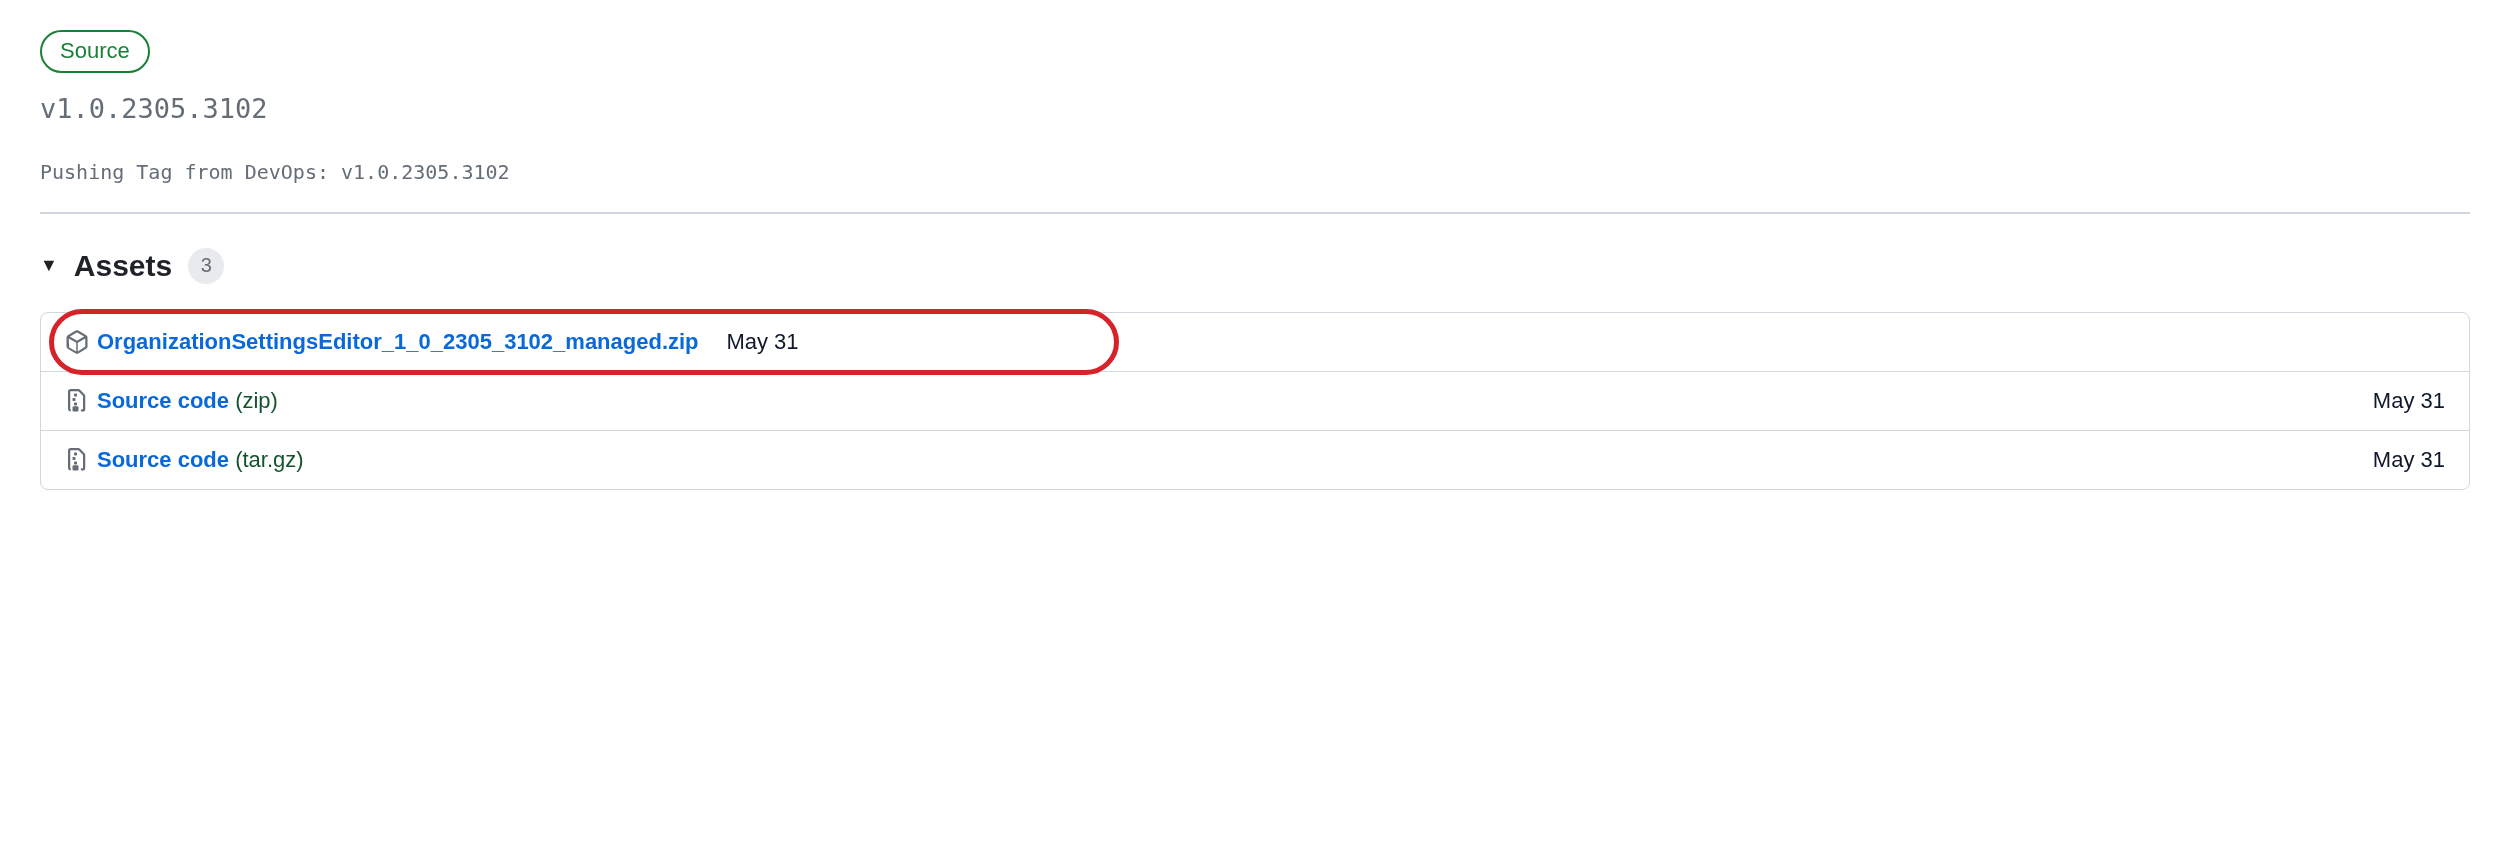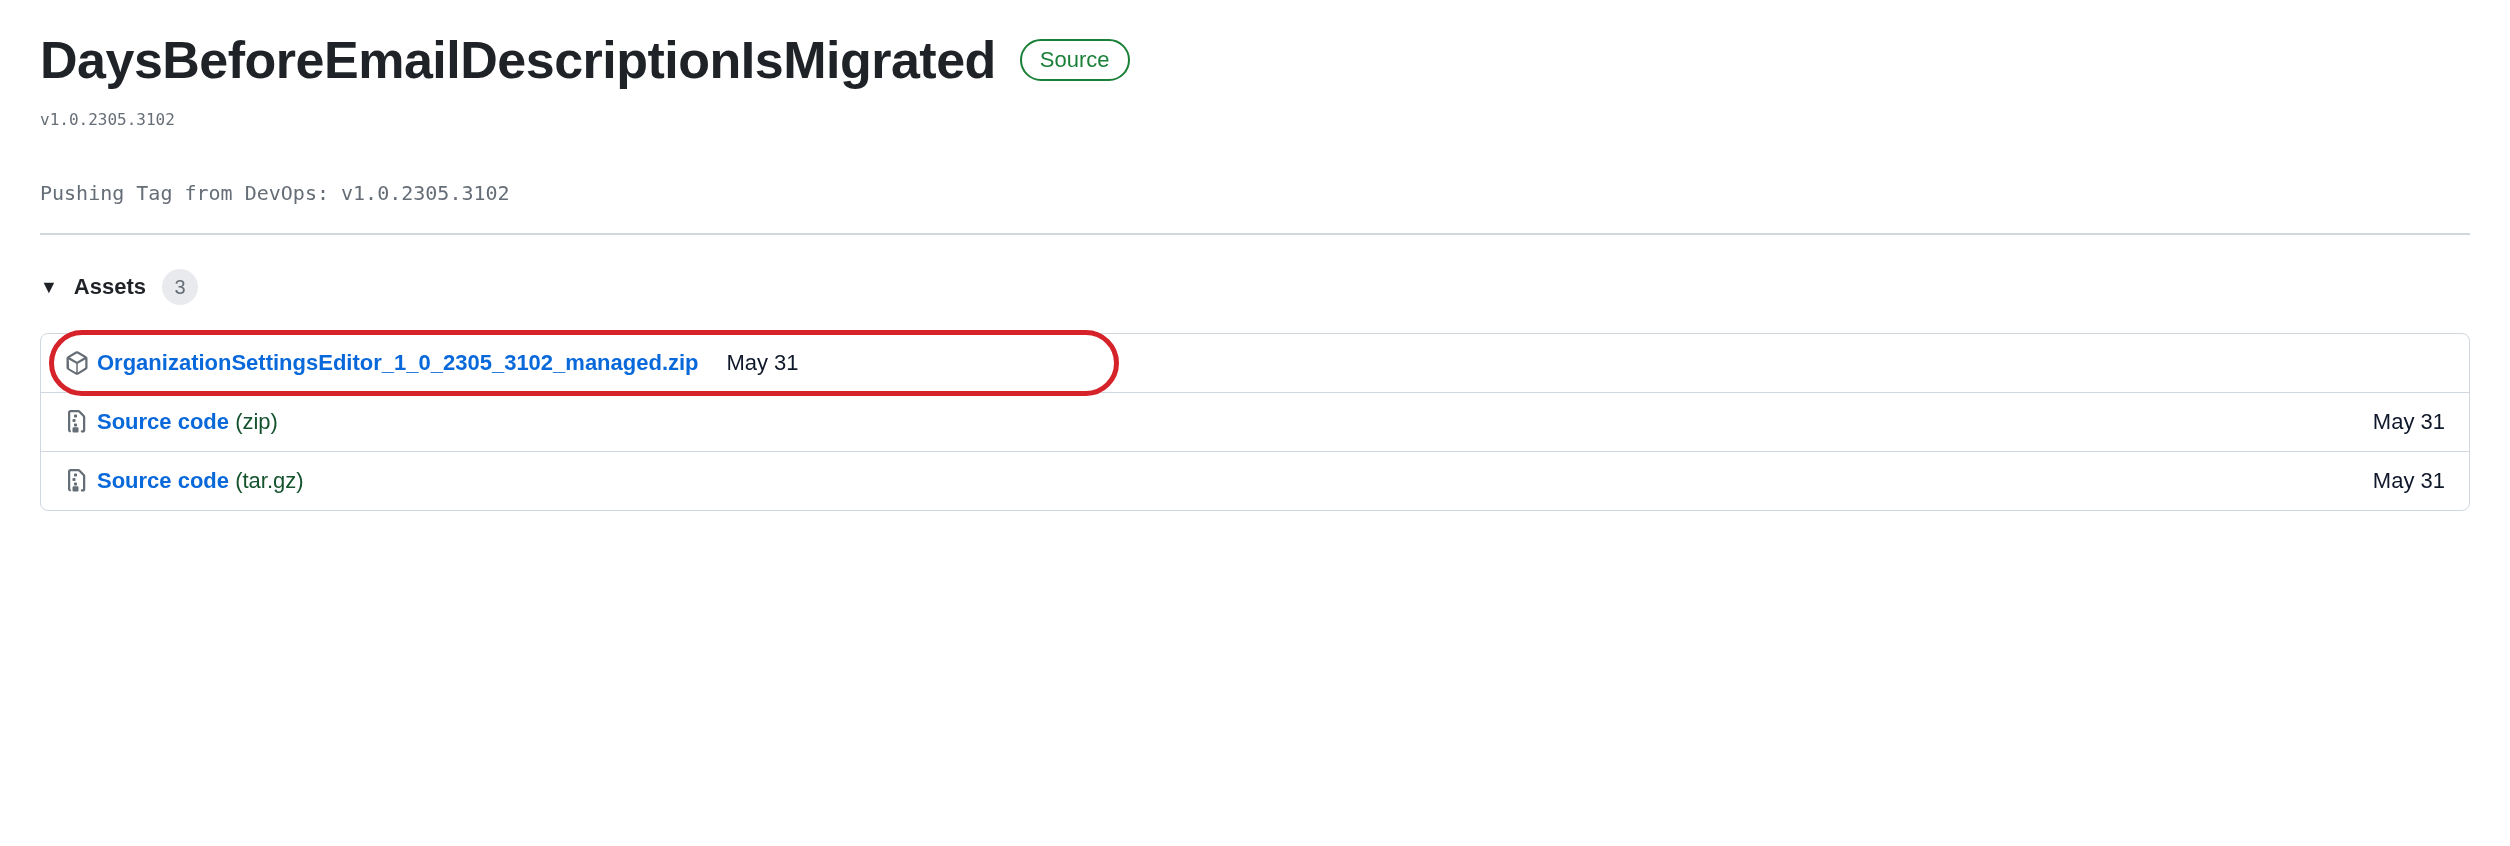--- a/index.html
+++ b/index.html
@@ -28,22 +28,22 @@
     color: #1a7f37;
     border-radius: 999px;
     padding: 4px 18px;
     font-size: 22px;
     font-weight: 500;
     line-height: 1.4;
   }
   .version-line {
     font-family: ui-monospace, SFMono-Regular, "SF Mono", Menlo, Consolas, monospace;
     color: #656d76;
-    font-size: 16px;
-    margin-bottom: 52px;
+    font-size: 27px;
+    margin-bottom: 36px;
   }
   .description-line {
     font-family: ui-monospace, SFMono-Regular, "SF Mono", Menlo, Consolas, monospace;
     color: #656d76;
     font-size: 20px;
     margin-bottom: 28px;
   }
   hr.divider {
     border: none;
     border-top: 2px solid #d0d7de;
@@ -54,21 +54,21 @@
     align-items: center;
     gap: 16px;
     margin-bottom: 28px;
   }
   .chevron {
     font-size: 18px;
     color: #1f2328;
     user-select: none;
   }
   .assets-title {
-    font-size: 22px;
+    font-size: 30px;
     font-weight: 600;
     color: #1f2328;
   }
   .count-badge {
     background: #e8eaed;
     color: #656d76;
     border-radius: 50%;
     width: 36px;
     height: 36px;
     display: inline-flex;
@@ -133,21 +133,20 @@
     top: -4px;
     left: 8px;
     width: 1070px;
     height: 66px;
   }
 </style>
 </head>
 <body>
 
 <div class="release-header">
-  <h1 class="release-title">DaysBeforeEmailDescriptionIsMigrated</h1>
   <span class="badge-latest">Source</span>
 </div>
 
 <div class="version-line">v1.0.2305.3102</div>
 
 <div class="description-line">Pushing Tag from DevOps: v1.0.2305.3102</div>
 
 <hr class="divider">
 
 <div class="assets-header">

